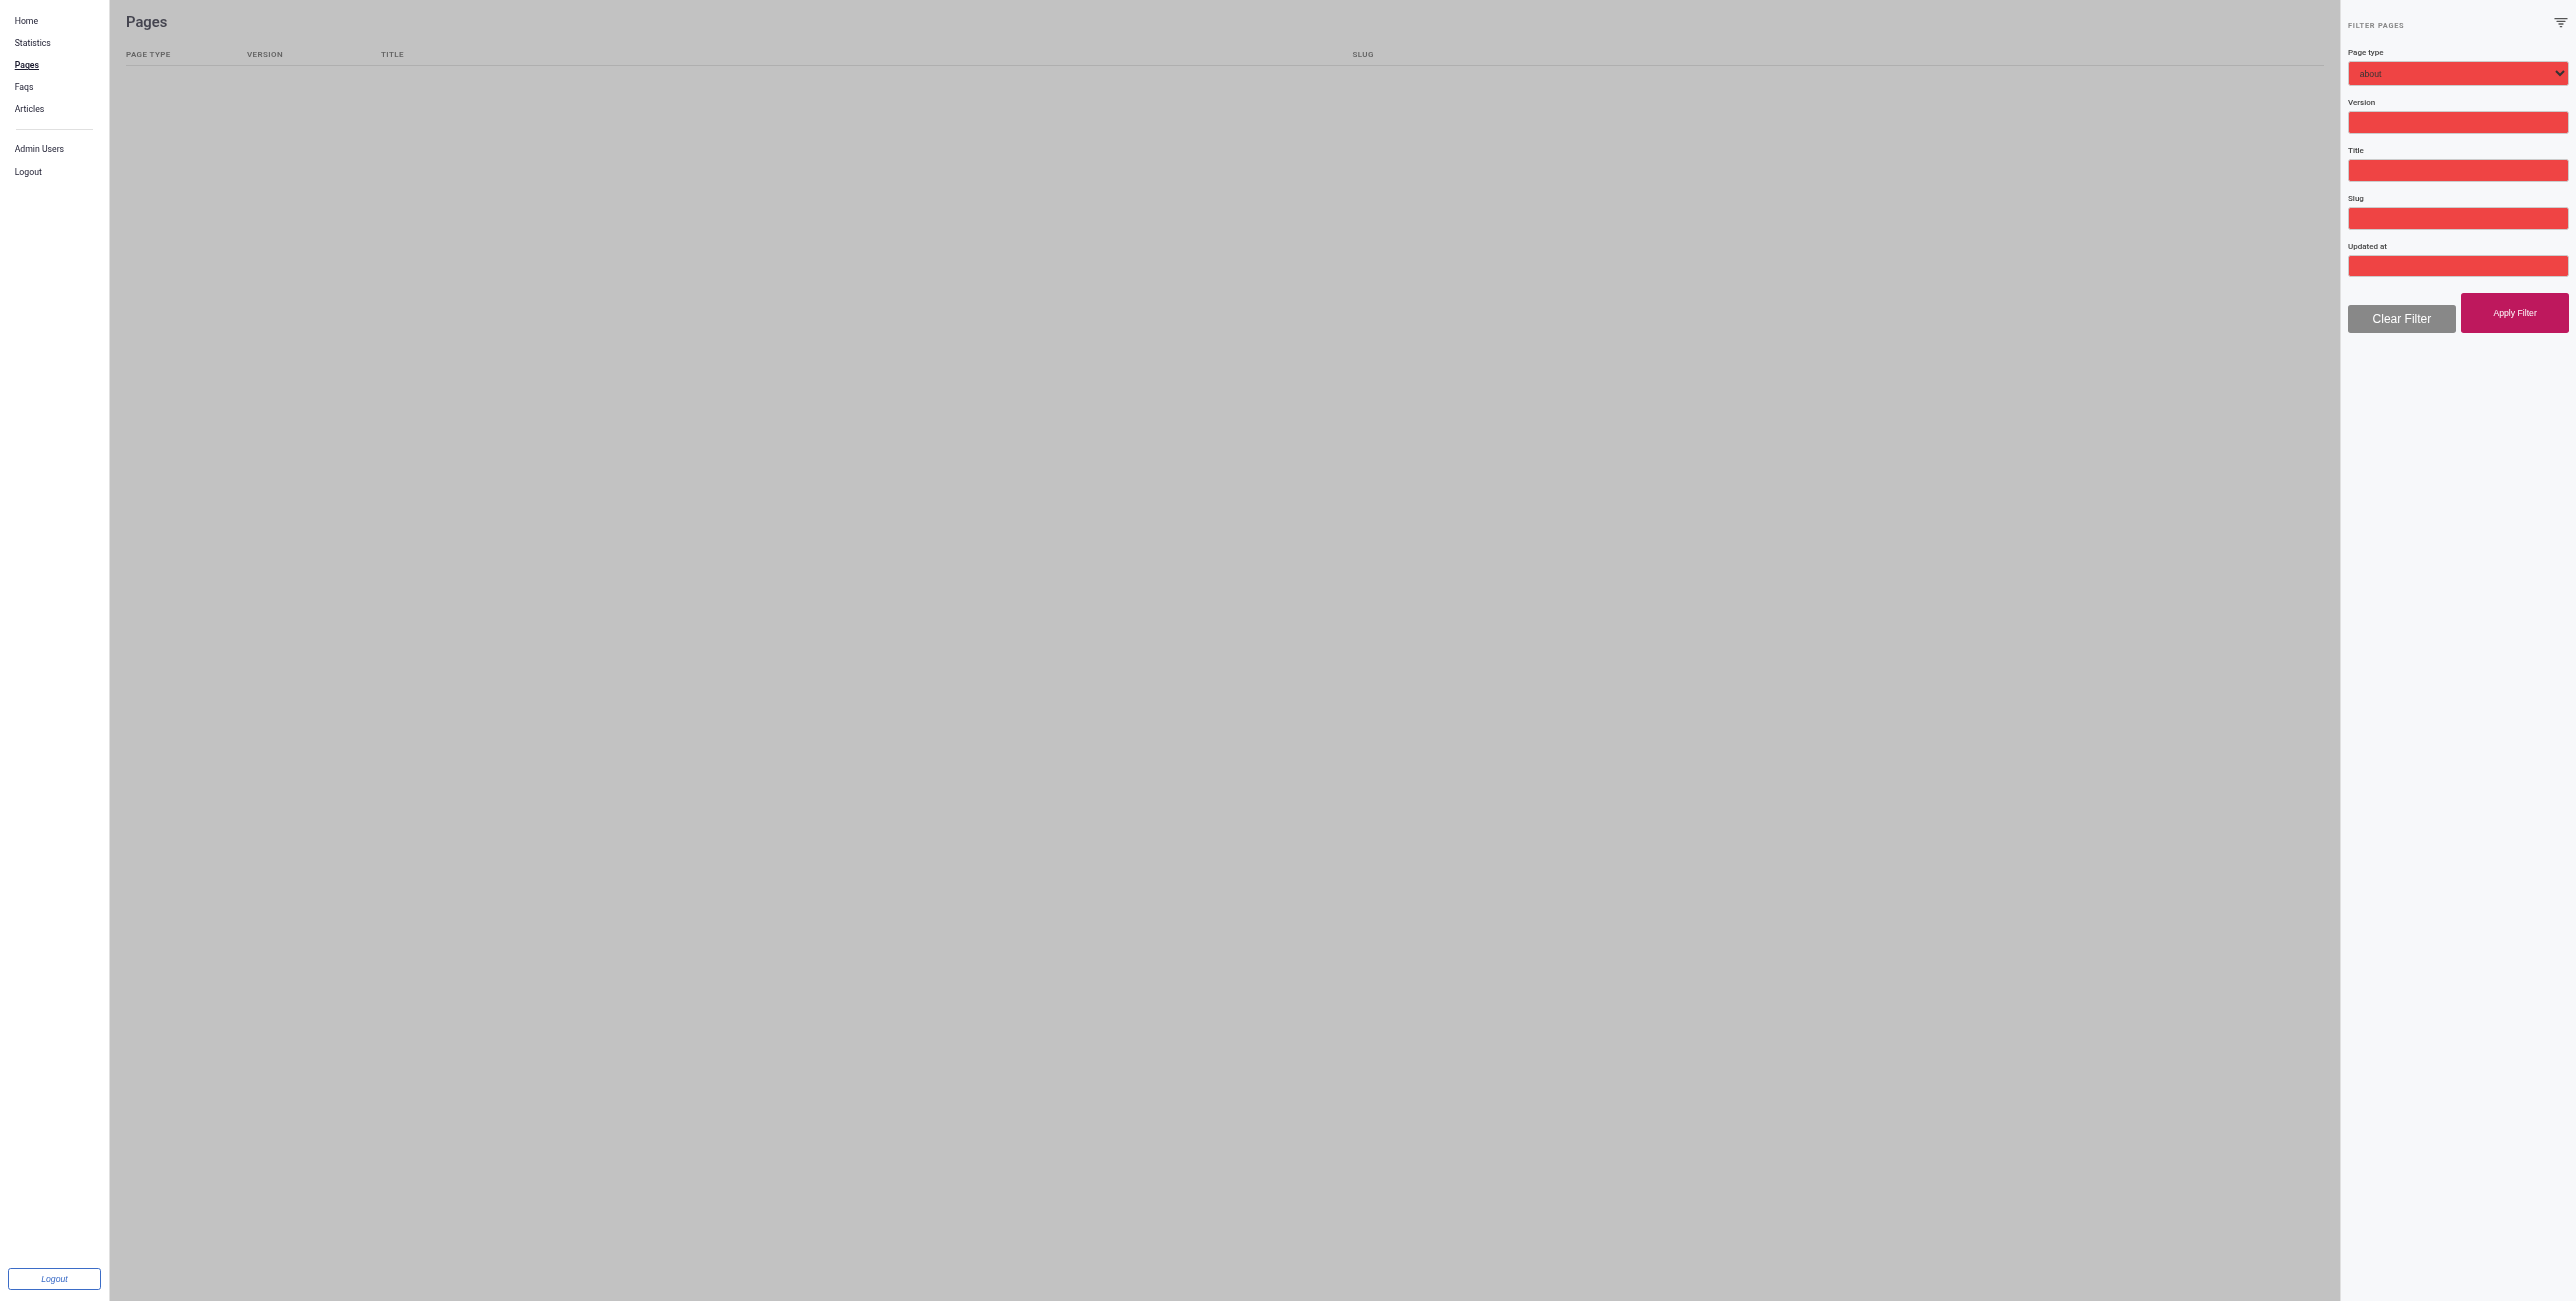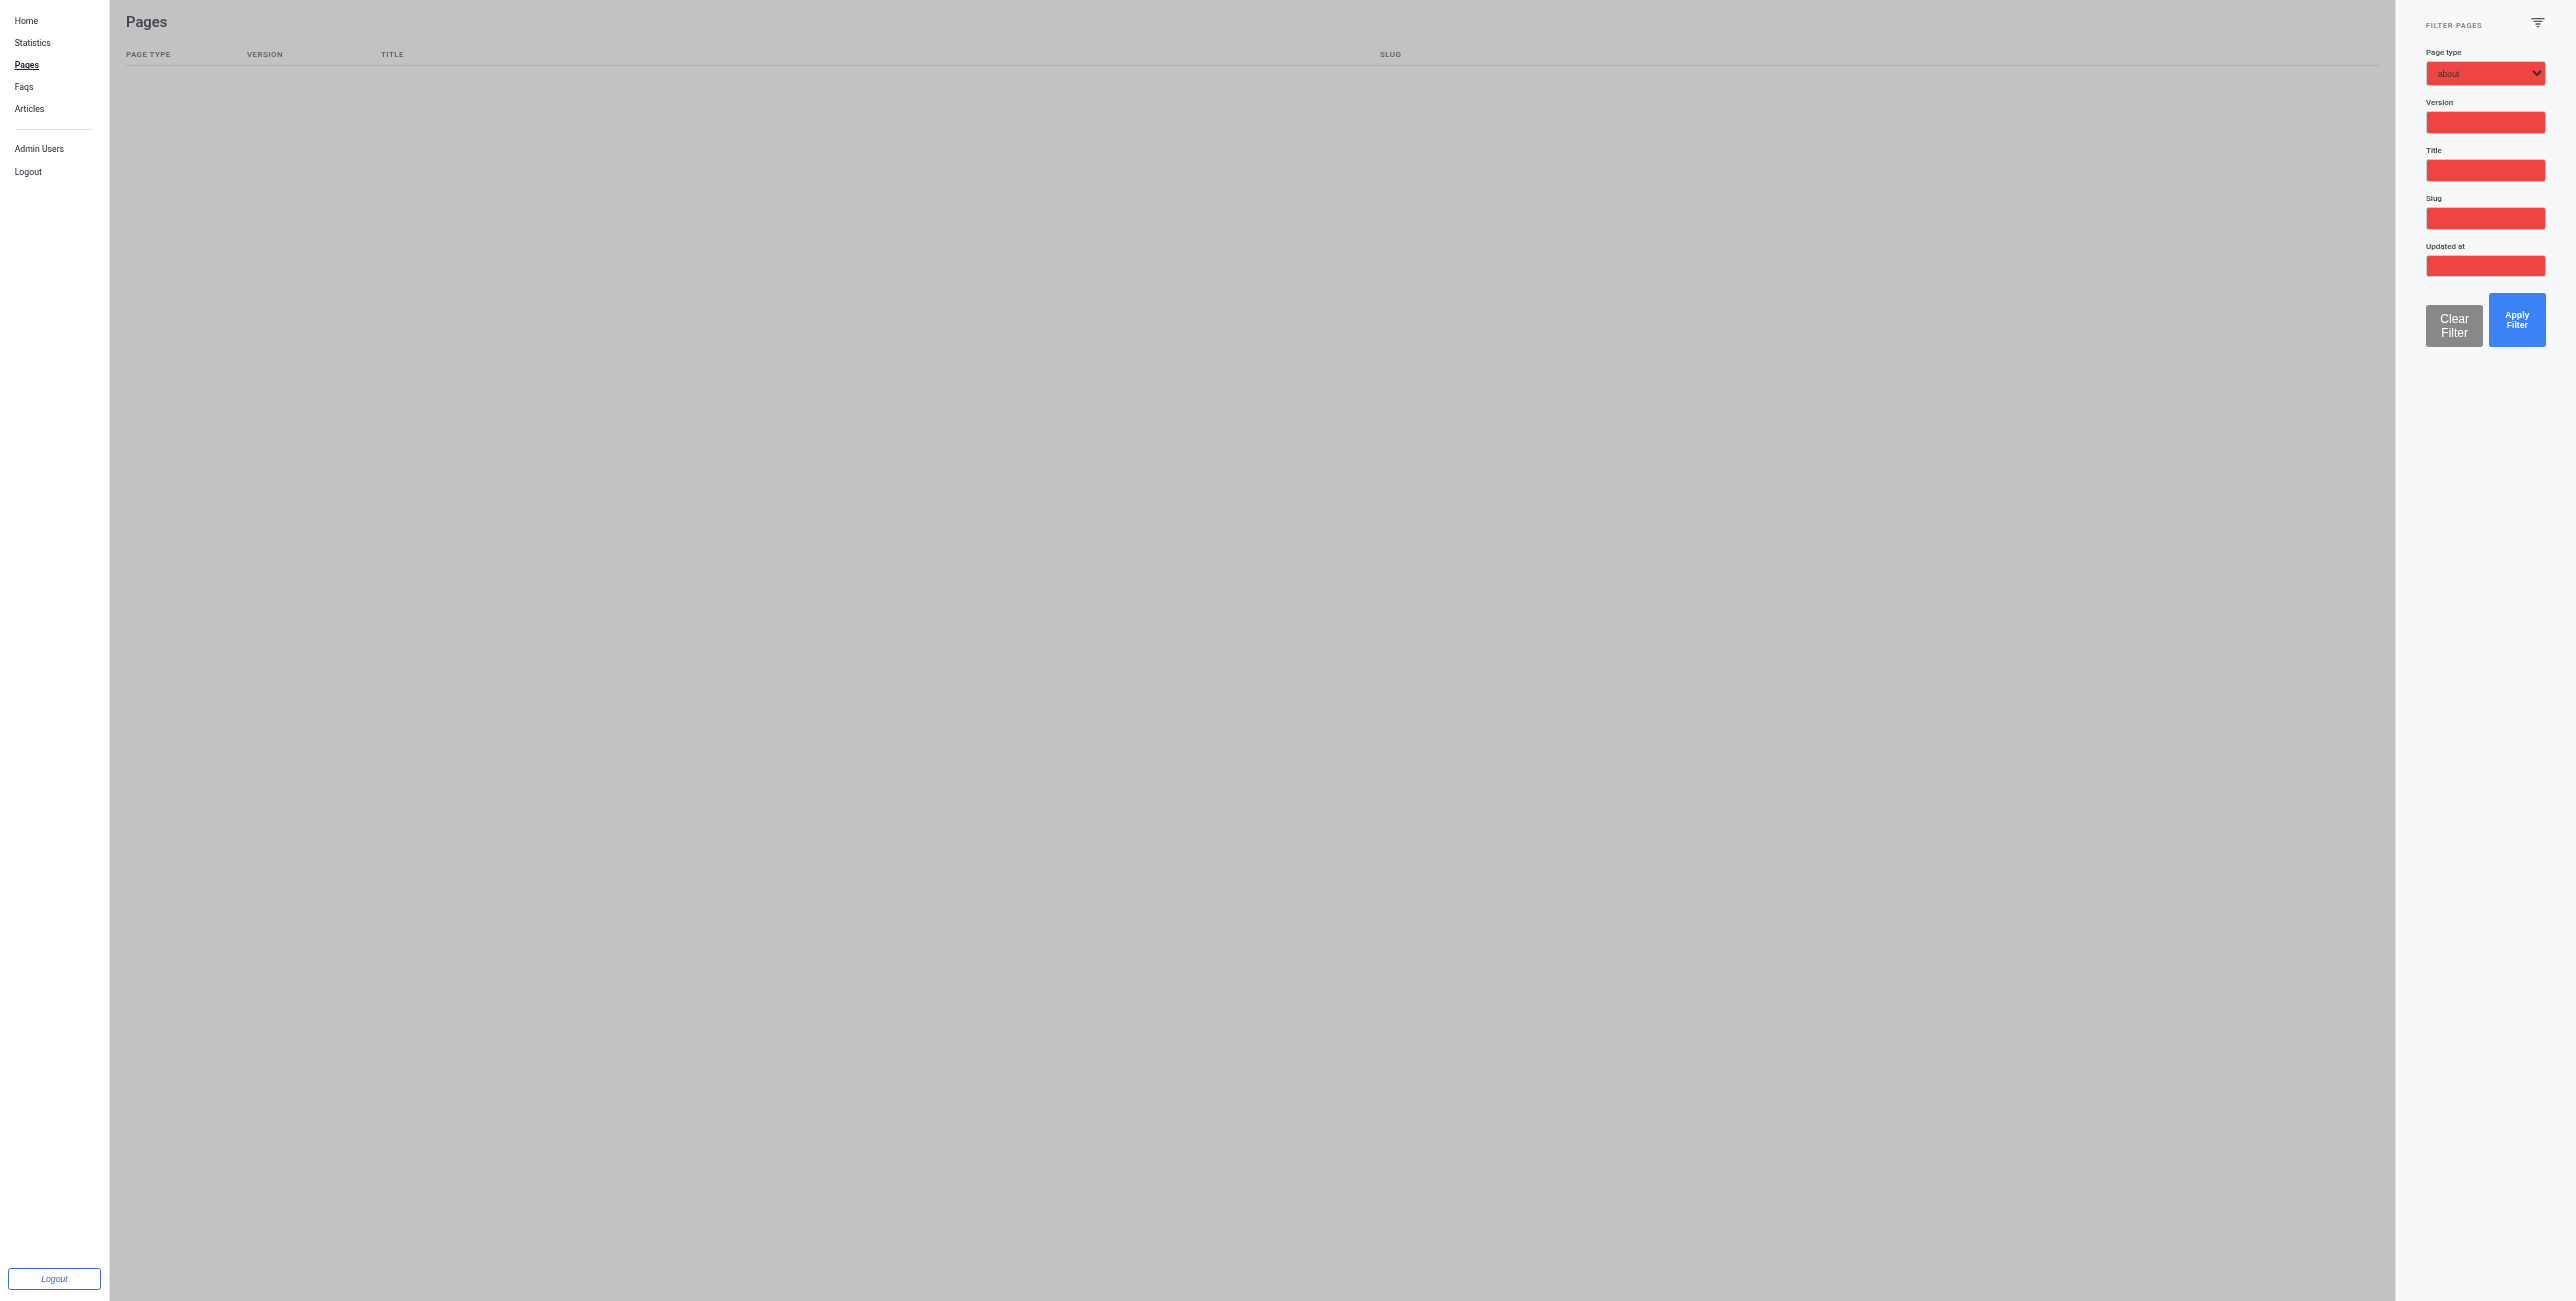--- a/index.html
+++ b/index.html
@@ -122,24 +122,24 @@
       font-size: 8px;
       color: #888;
       white-space: nowrap;
       overflow: hidden;
       text-overflow: ellipsis;
       padding-right: 10.7px;
     }
 
     
     .filter-panel {
-      width: 181px;
+      width: 236px;
       background: #f7f8fa;
       border-left: 0.7px solid #e0e0e0;
-      padding: 16px 30px;
+      padding: 16px 7px;
       flex-shrink: 0;
       z-index: 20;
       position: relative;
     }
     .filter-title {
       font-size: 7.4px;
       font-weight: 700;
       color: #888;
       letter-spacing: 0.1em;
       text-transform: uppercase;
@@ -186,27 +186,27 @@
       border: none;
       border-radius: 2.7px;
       cursor: pointer;
       font-size: 12px;
       font-weight: 500;
       margin-top: 12px;
     }
     .btn-apply {
       flex: 1;
       padding: 6.7px 10.7px;
-      background: #3b82f6;
+      background: #be185d;
       color: #fff;
       border: none;
       border-radius: 2.7px;
       cursor: pointer;
       font-size: 8.7px;
-      font-weight: 700;
+      font-weight: 400;
     }
   </style>
 </head>
 <body>
 
 <nav class="sidebar">
   <div class="sidebar-nav">
 
     <a class="sidebar-link">Home</a>
     <a class="sidebar-link">Statistics</a>

